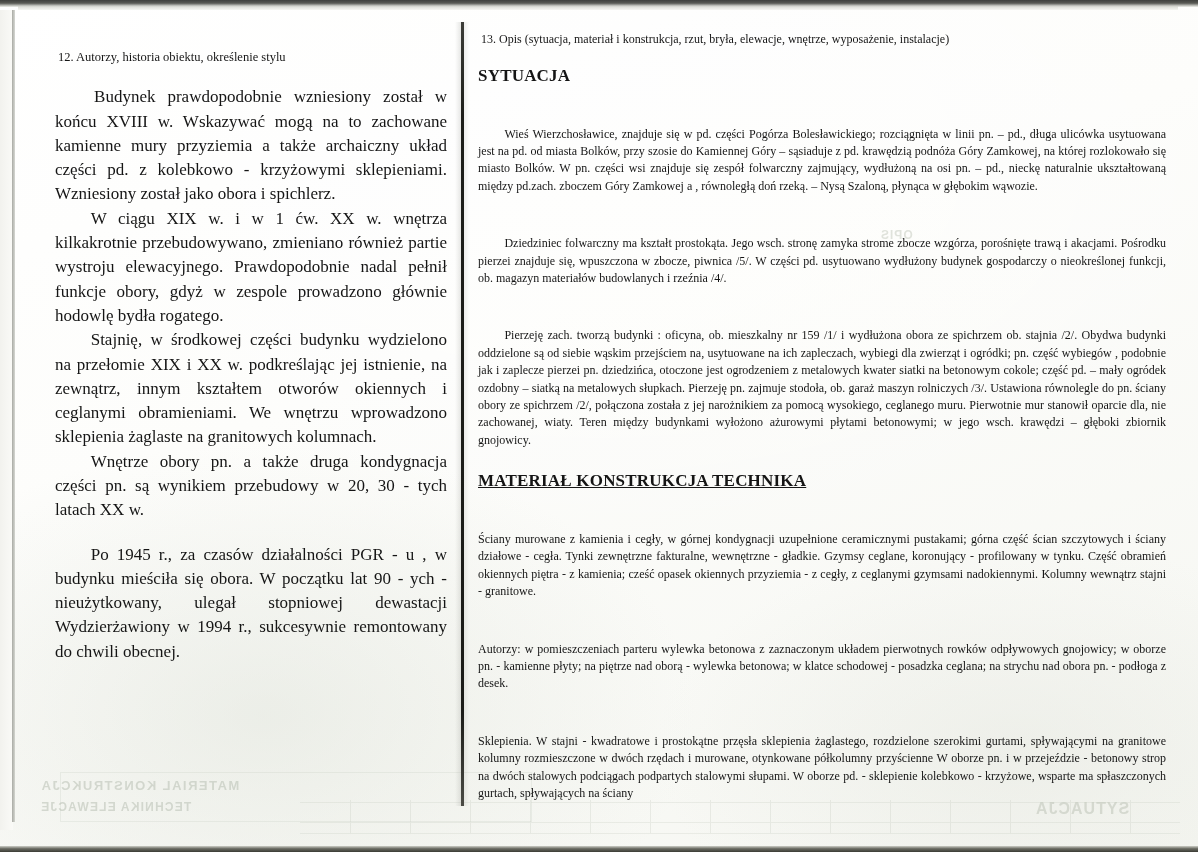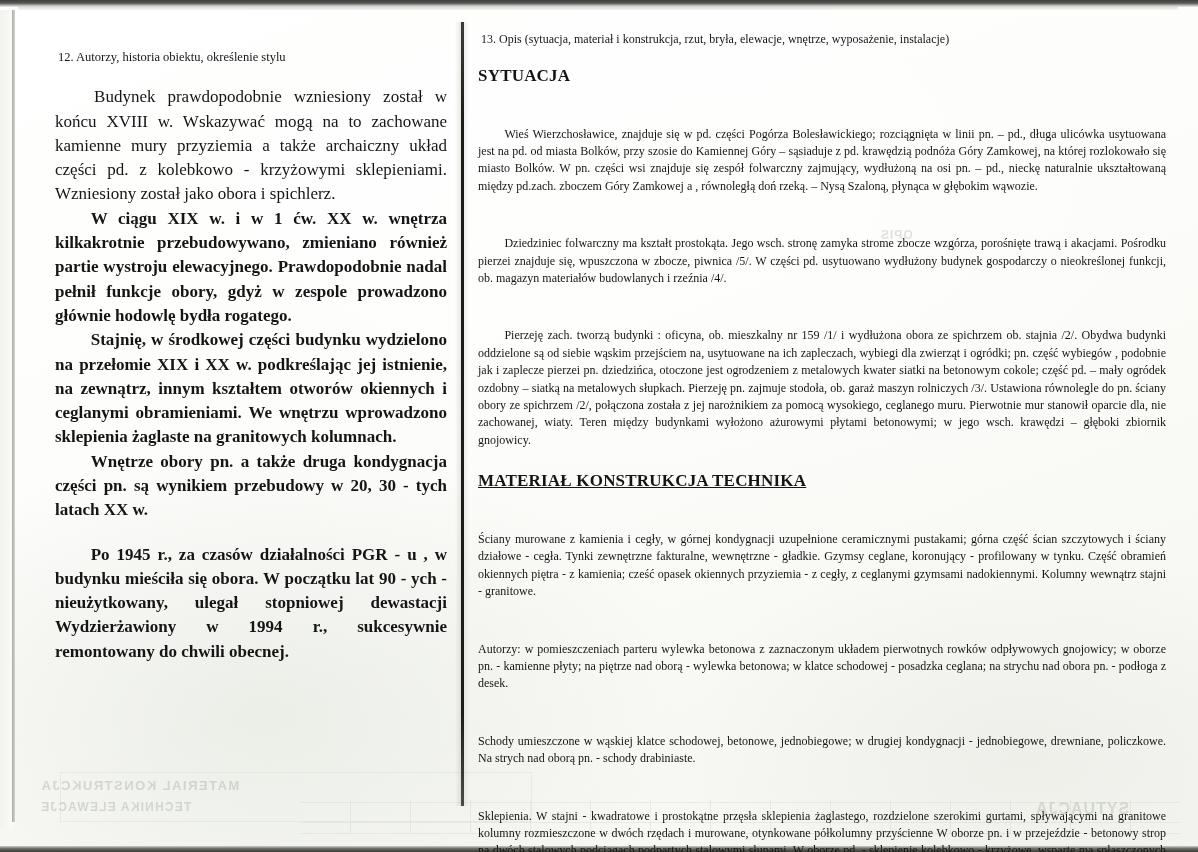--- a/index.html
+++ b/index.html
@@ -119,21 +119,21 @@
 
   p.body {
     margin: 0;
     text-align: justify;
     text-justify: inter-word;
   }
   .col-left p.body {
     font-size: 17px;
     line-height: 1.43;
   }
-  .col-left p.body.indent { text-indent: 2.1em; font-weight: bold; }
+  .col-left p.body.indent { text-indent: 2.1em; }
   .col-left p.body.indent-big { text-indent: 2.3em; }
   .col-right p.body {
     font-size: 12px;
     line-height: 1.45;
     margin-top: 40px;
   }
   .col-right p.body.indent { text-indent: 2.2em; }
   .spacer-md { height: 20px; }
   .lead { font-weight: 400; }
 </style>
@@ -200,20 +200,17 @@
 
     <h2 class="section-title second">MATERIAŁ KONSTRUKCJA TECHNIKA</h2>
 
     <p class="body">
       <span class="lead">Ściany</span><span> murowane z kamienia i cegły, w górnej kondygnacji uzupełnione ceramicznymi pustakami; górna część ścian szczytowych i ściany działowe - cegła. Tynki zewnętrzne fakturalne, wewnętrzne - gładkie. Gzymsy ceglane, koronujący - profilowany w tynku. Część obramień okiennych piętra - z kamienia; cześć opasek okiennych przyziemia - z cegły, z ceglanymi gzymsami nadokiennymi. Kolumny wewnątrz stajni - granitowe.</span>
     </p>
     <p class="body">
       <span class="lead">Autorzy</span><span>: w pomieszczeniach parteru wylewka betonowa z zaznaczonym układem pierwotnych rowków odpływowych gnojowicy; w oborze pn. - kamienne płyty;  na piętrze nad oborą - wylewka betonowa; w klatce schodowej - posadzka ceglana; na strychu nad obora pn. - podłoga z desek.</span>
     </p>
     <p class="body">
-      <span class="lead">Schody</span><span>  umieszczone w wąskiej klatce schodowej, betonowe, jednobiegowe; w drugiej kondygnacji - jednobiegowe, drewniane, policzkowe. Na strych nad oborą pn. - schody drabiniaste.</span>
-    </p>
-    <p class="body">
       <span class="lead">Sklepienia</span><span>. W stajni - kwadratowe i prostokątne przęsła sklepienia żaglastego, rozdzielone szerokimi gurtami, spływającymi na granitowe kolumny rozmieszczone w dwóch rzędach i murowane, otynkowane półkolumny przyścienne W oborze pn. i w przejeździe -  betonowy strop na dwóch stalowych podciągach podpartych stalowymi słupami. W oborze pd. -  sklepienie kolebkowo - krzyżowe, wsparte ma spłaszczonych gurtach, spływających na ściany</span>
     </p>
   </div>
 
 </div>
 
 </body></html>

